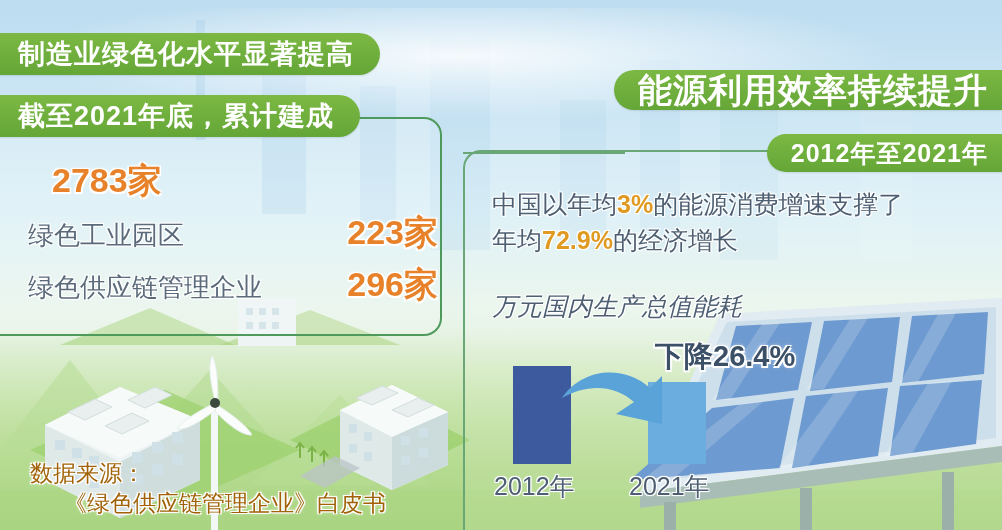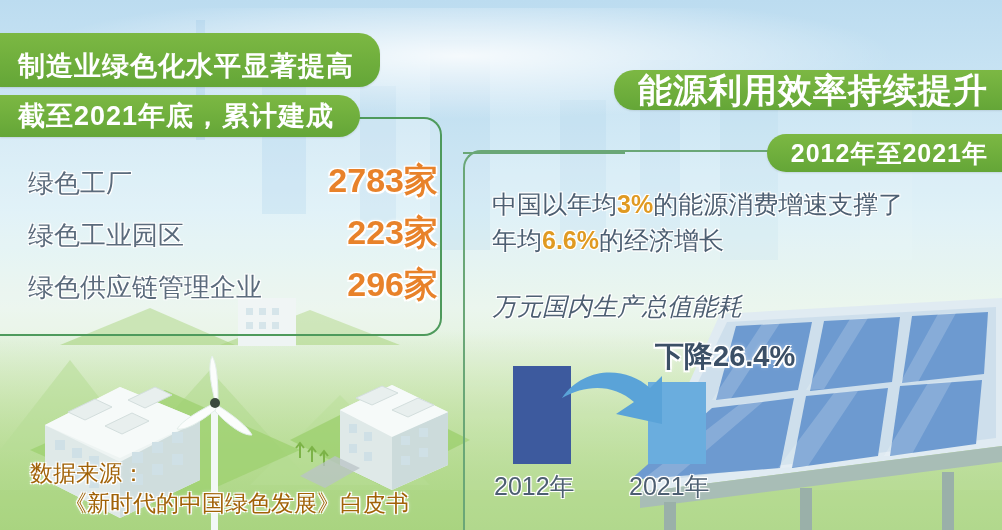--- a/index.html
+++ b/index.html
@@ -32,21 +32,21 @@
   
   .pill{
     position:absolute;display:flex;align-items:center;
     background:linear-gradient(180deg,#7cb843 0%,#64a637 100%);
     color:#ffffff;font-weight:bold;letter-spacing:1px;
     box-shadow:0 1px 2px rgba(0,0,0,.10);
   }
   .pill span{display:block;line-height:1;}
 
   #pill-main{
-    left:0;top:33px;height:42px;padding:12px 26px 0 18px;
+    left:0;top:33px;height:42px;padding:0 26px 0 18px;
     border-radius:0 21px 21px 0;font-size:27px;
   }
   #pill-sub{
     left:0;top:95px;height:42px;padding:0 26px 0 18px;
     border-radius:0 21px 21px 0;font-size:27px;
   }
   #pill-right{
     right:0;top:70px;height:40px;padding:0 14px 0 24px;
     border-radius:20px 0 0 20px;font-size:34px;
   }
@@ -263,49 +263,48 @@
     <span>能源利用效率持续提升</span>
   </div>
   <div class="pill" id="pill-years">
     <span>2012年至2021年</span>
   </div>
 
   <div style="position:absolute;left:463px;top:152px;width:162px;height:2px;background:#6aa777;"></div>
 
   <div id="left-rows">
     <div class="row">
-      <div class="lbl">绿色工厂</div>
       <div class="val">2783家</div>
     </div>
     <div class="row">
       <div class="lbl">绿色工业园区</div>
       <div class="val">223家</div>
     </div>
     <div class="row">
       <div class="lbl">绿色供应链管理企业</div>
       <div class="val">296家</div>
     </div>
   </div>
 
   <div id="right-text">
     <span>中国以年均</span><b>3%</b><span>的能源消费增速支撑了</span><br>
-    <span>年均</span><b>6.6%</b><span>的经济增长</span>
+    <span>年均</span><b>72.9%</b><span>的经济增长</span>
   </div>
 
   <div id="metric-label">万元国内生产总值能耗</div>
   <div id="metric-drop">下降26.4%</div>
 
   <div class="bar" style="left:513px;top:366px;width:58px;height:98px;background:#3d5a9e;"></div>
   <div class="bar" style="left:648px;top:382px;width:58px;height:82px;background:#6aadde;"></div>
 
   <svg style="position:absolute;left:558px;top:368px;" width="116" height="72" viewBox="0 0 116 72">
     <path d="M4,30 C26,-2 68,-2 92,20 L104,8 L104,56 L58,46 L76,34 C56,16 28,16 4,30 Z" fill="#5aa3d8"></path>
   </svg>
 
   <div class="barlabel" style="left:494px;top:470px;">2012年</div>
   <div class="barlabel" style="left:629px;top:470px;">2021年</div>
 
   <div id="source">
     <div class="l1">数据来源：</div>
-    <div class="l2">《新时代的中国绿色发展》白皮书</div>
+    <div class="l2">《绿色供应链管理企业》白皮书</div>
   </div>
 
 </div>
 
 </body></html>

